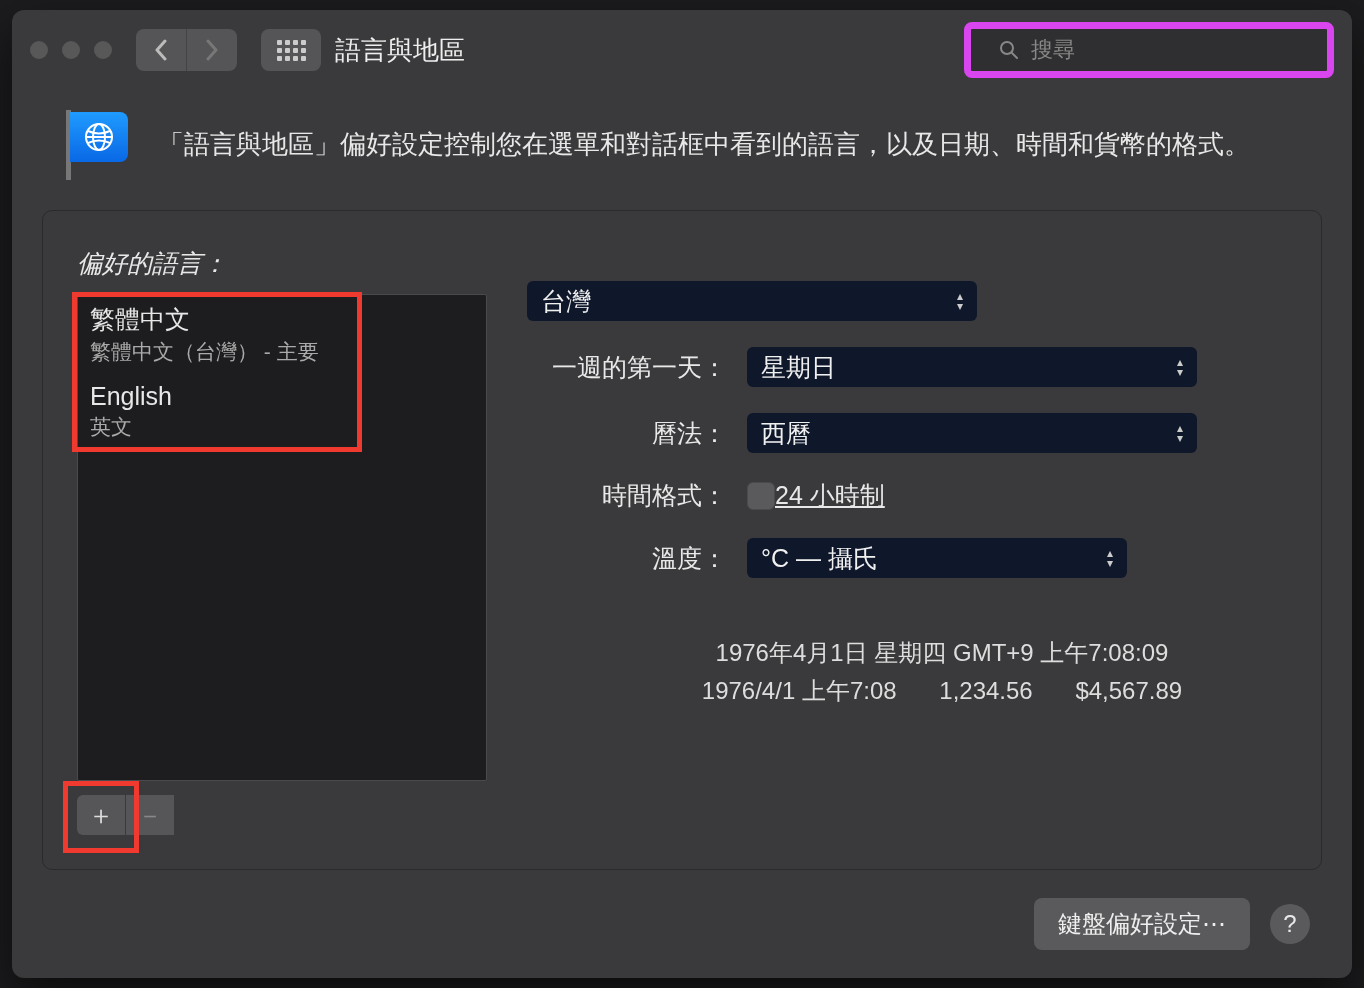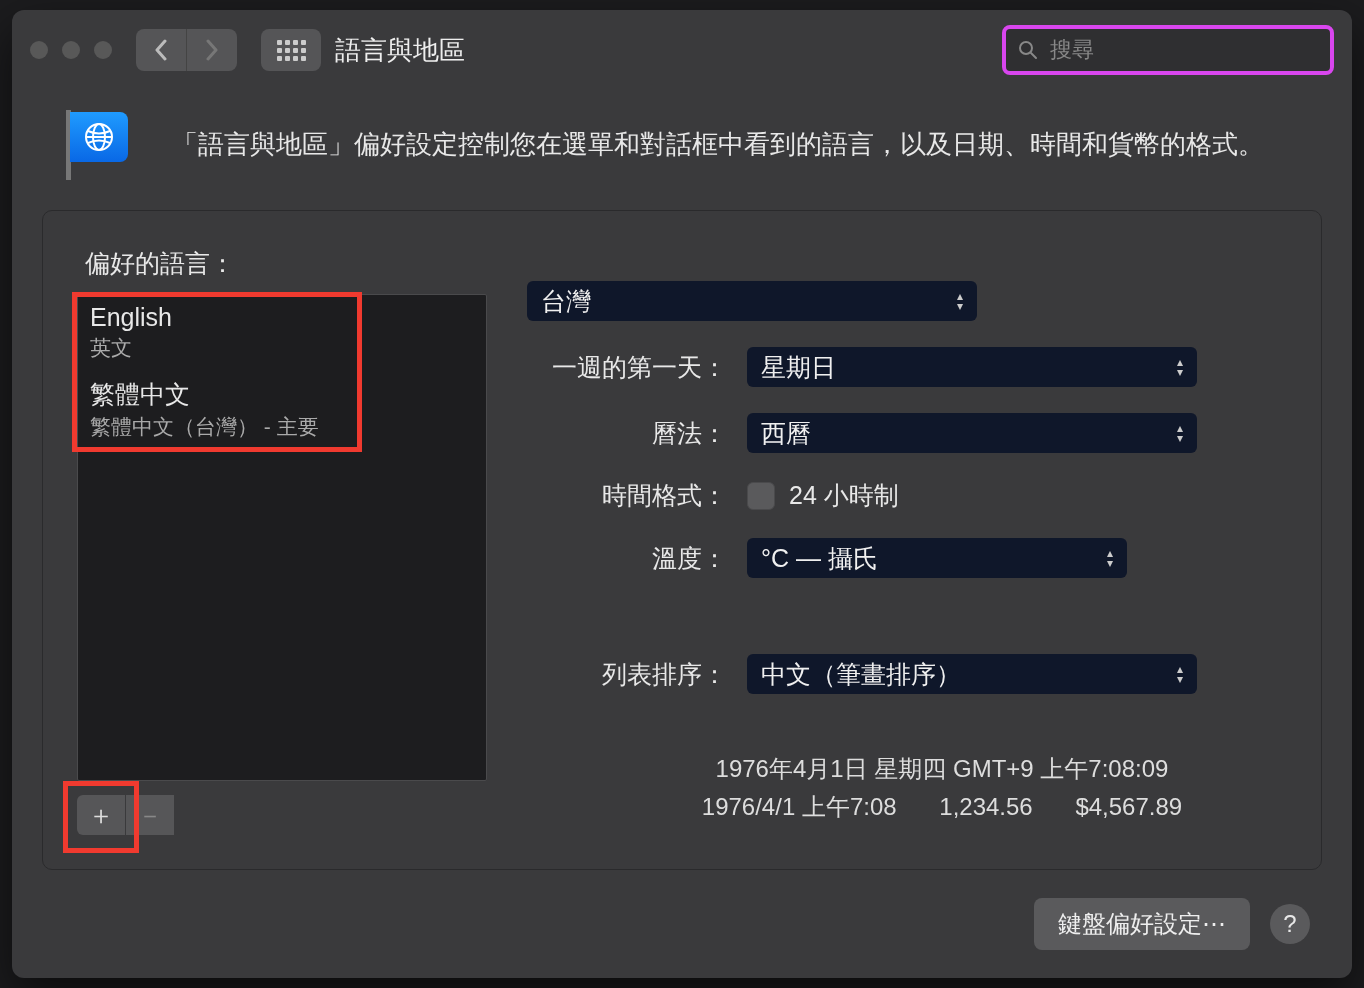--- a/index.html
+++ b/index.html
@@ -89,42 +89,42 @@
     flex: 1;
     font-size: 26px;
     font-weight: 500;
     color: #eee;
   }
 
   .search {
     display: flex;
     align-items: center;
     background: #2f2f31;
-    border: 4px solid #d946ef;
+    border: 7px solid #d946ef;
     border-radius: 8px;
     height: 42px;
     width: 300px;
-    padding: 0 12px;
+    padding: 0 28px;
     gap: 10px;
     color: #888;
   }
   .search input {
     background: transparent;
     border: none;
     outline: none;
     color: #ccc;
     font-size: 22px;
     flex: 1;
   }
   .search input::placeholder { color: #888; }
 
   .intro {
     display: flex;
     align-items: center;
-    gap: 32px;
+    gap: 18px;
     padding: 20px 48px 30px;
   }
   .flag-icon {
     width: 80px;
     height: 70px;
     position: relative;
     flex: none;
   }
   .flag-icon .flag {
     width: 58px;
@@ -161,21 +161,22 @@
     gap: 40px;
   }
 
   .left-col {
     width: 410px;
     display: flex;
     flex-direction: column;
   }
   .pref-label {
     font-size: 25px;
-    margin: 6px 8px 14px;
+    margin: 6px 0 14px;
+    font-style: italic;
   }
   .lang-list {
     border: 1px solid #4a4a4c;
     background: #1d1d1f;
     flex: 1;
     border-radius: 2px;
     position: relative;
     padding: 2px 2px;
     box-sizing: border-box;
   }
@@ -252,21 +253,21 @@
   .stepper::after { content:"▾"; font-size:12px; color:#ccc; line-height:8px;}
 
   .checkbox {
     width: 26px;
     height: 26px;
     border-radius: 6px;
     background: #5a5a5c;
     border: 1px solid #4a4a4c;
     flex: none;
   }
-  .checkbox-row { display:flex; align-items:center; gap:14px; }
+  .checkbox-row { display:flex; align-items:center; gap:0;text-decoration:underline; }
 
   .sample {
     margin-top: 30px;
     margin-left: 70px;
     text-align: center;
     line-height: 1.6;
     font-size: 24px;
     color: #ddd;
   }
   .sample .l2 span { margin: 16px 18px; }
@@ -363,26 +364,26 @@
     </div>
     <div class="intro-text">「語言與地區」偏好設定控制您在選單和對話框中看到的語言，以及日期、時間和貨幣的格式。</div>
   </div>
 
   <div class="panel">
 
     <div class="left-col">
       <div class="pref-label">偏好的語言：</div>
       <div class="lang-list">
         <div class="lang-item">
+          <div class="lang-title">繁體中文</div>
+          <div class="lang-sub">繁體中文（台灣）  - 主要</div>
+        </div>
+        <div class="lang-item">
           <div class="lang-title">English</div>
           <div class="lang-sub">英文</div>
-        </div>
-        <div class="lang-item">
-          <div class="lang-title">繁體中文</div>
-          <div class="lang-sub">繁體中文（台灣）  - 主要</div>
         </div>
         <div class="highlight-box" style="top:-3px; left:-6px; width:280px; height:150px;"></div>
       </div>
       <div class="addremove">
         <div class="ar-btn">
           <span>＋</span>
         </div>
         <div class="ar-btn" style="color:#888;">
           <span>－</span>
         </div>
@@ -415,27 +416,20 @@
         <div class="row-label">時間格式：</div>
         <div class="checkbox-row">
           <div class="checkbox"></div>
           <span>24 小時制</span>
         </div>
       </div>
       <div class="row">
         <div class="row-label">溫度：</div>
         <div class="select" style="max-width:360px">
           <span>°C — 攝氏</span>
-          <span class="stepper"></span>
-        </div>
-      </div>
-      <div class="row" style="margin-top:50px;">
-        <div class="row-label">列表排序：</div>
-        <div class="select">
-          <span>中文（筆畫排序）</span>
           <span class="stepper"></span>
         </div>
       </div>
 
       <div class="sample">
         <div>1976年4月1日 星期四 GMT+9 上午7:08:09</div>
         <div class="l2">
           <span>1976/4/1 上午7:08</span>
           <span>1,234.56</span>
           <span>$4,567.89</span>

